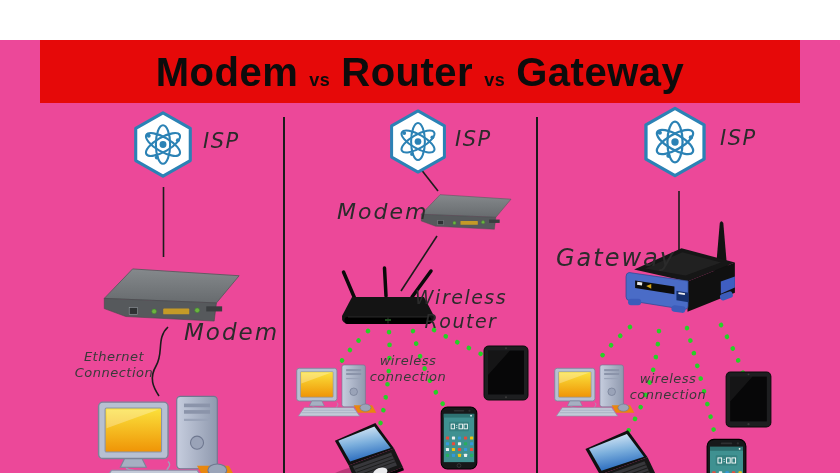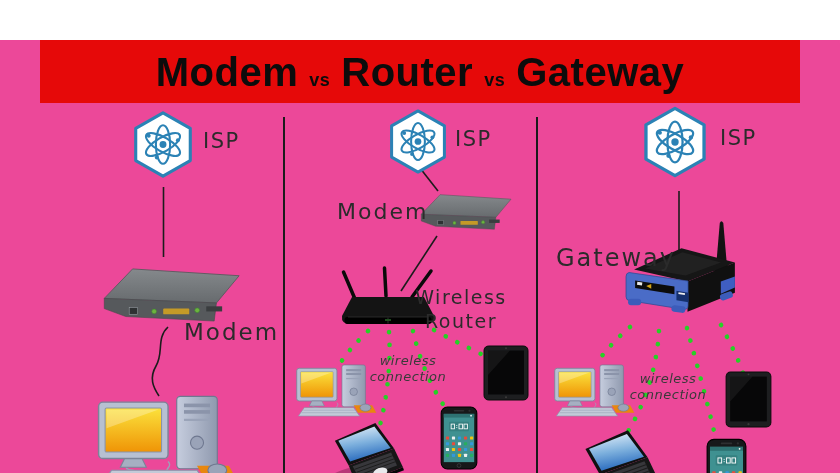--- a/index.html
+++ b/index.html
@@ -17,21 +17,21 @@
     color:#0c0c0c; font-family:"Liberation Sans", sans-serif; font-weight:700;
     font-size:40px; white-space:nowrap; letter-spacing:0.5px; line-height:1;
     display:flex; align-items:baseline;
   }
   .title .vs { font-size:18px; margin:0 11px; }
   
   .divider { position:absolute; top:77px; width:2px; height:396px; background:#1b1b1b; z-index:1; }
   .divider.d1 { left:283px; }
   .divider.d2 { left:536px; }
   
-  .lbl { position:absolute; color:#2b2b2b; z-index:3; letter-spacing:1.5px; line-height:1.1; }
+  .lbl { position:absolute; color:#2b2b2b; z-index:3; letter-spacing:1.5px; line-height:1.1;font-style:italic; }
   .lbl.isp   { font-size:21px; }
   .lbl.two   { text-align:center; }
   .scriptlbl {
     position:absolute; font-style:italic; font-size:13px; color:#3a3a3a;
     text-align:center; line-height:16px; letter-spacing:0.5px; z-index:3;
   }
   
   .icon { position:absolute; display:block; z-index:2; }
   .lines { position:absolute; left:0; top:0; z-index:1; }
 </style>
@@ -230,20 +230,24 @@
   </svg>
 
   <svg class="icon" style="left:132px;top:71px" width="62" height="67">
       <use href="#sym-isp"></use>
     </svg>
   <div class="lbl isp" style="left:203px;top:90px">ISP</div>
   <svg class="icon" style="left:95px;top:221px" width="150" height="68">
       <use href="#sym-modem"></use>
     </svg>
   <div class="lbl" style="left:184px;top:280px;font-size:23px;letter-spacing:2px">Modem</div>
+  <div class="scriptlbl" style="left:72px;top:309px;width:84px">
+    <div>Ethernet</div>
+    <div>Connection</div>
+  </div>
   <svg class="icon" style="left:87px;top:346px" width="152" height="109">
       <use href="#sym-desktop"></use>
     </svg>
 
   <svg class="icon" style="left:388px;top:69px" width="60" height="65">
       <use href="#sym-isp"></use>
     </svg>
   <div class="lbl isp" style="left:455px;top:88px">ISP</div>
   <div class="lbl" style="left:337px;top:160px;font-size:22px;letter-spacing:2px">Modem</div>
   <svg class="icon" style="left:416px;top:149px" width="98" height="46">

